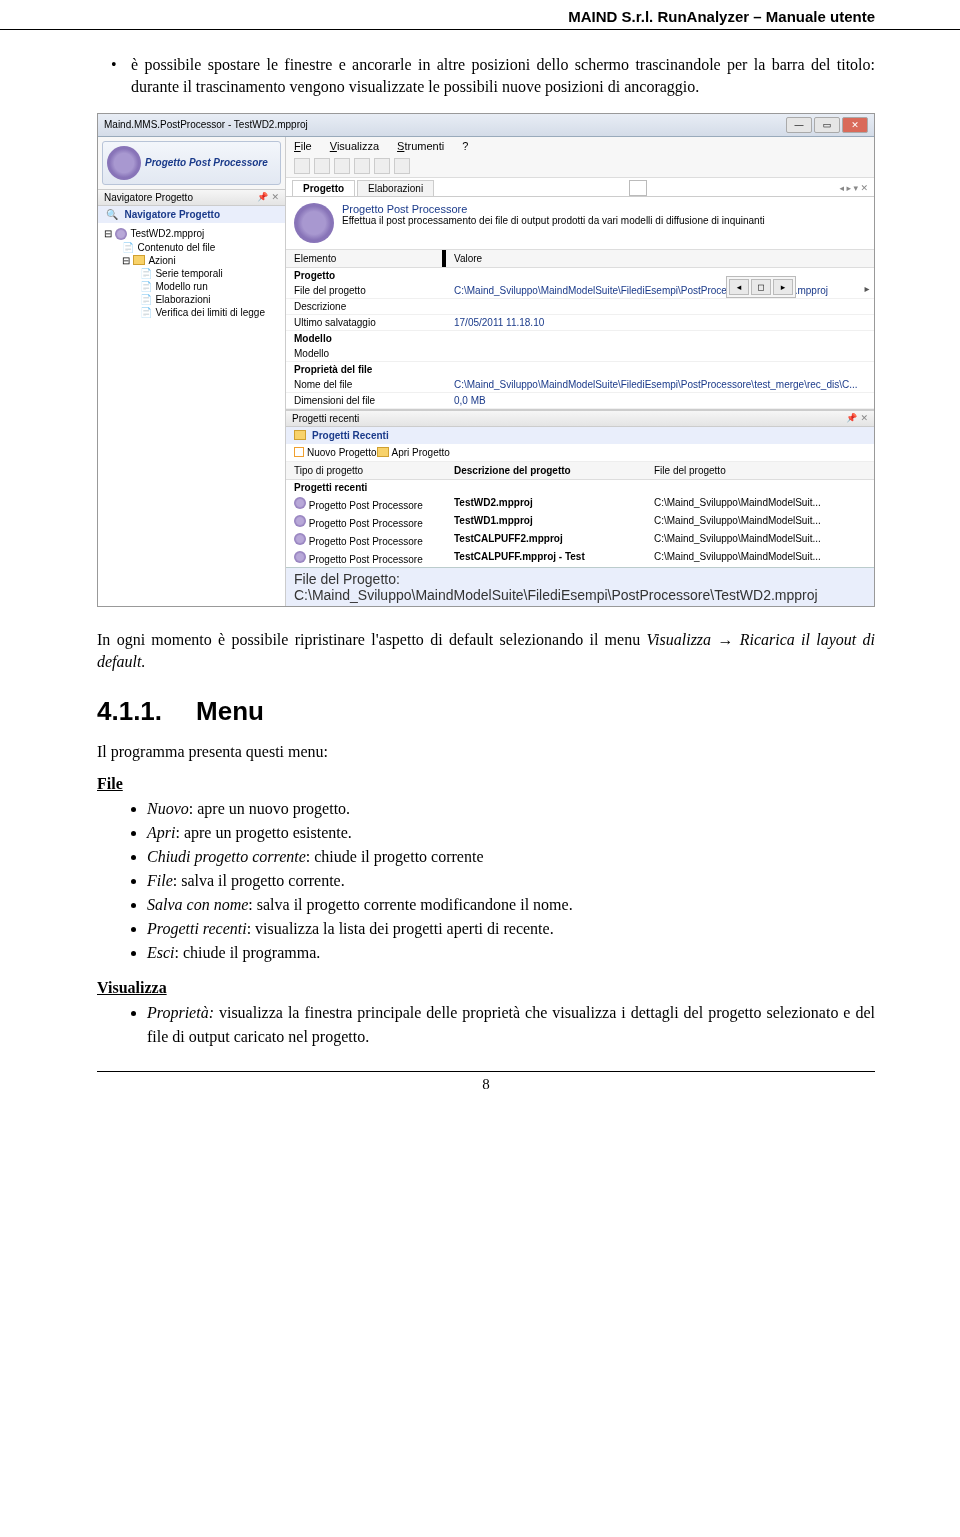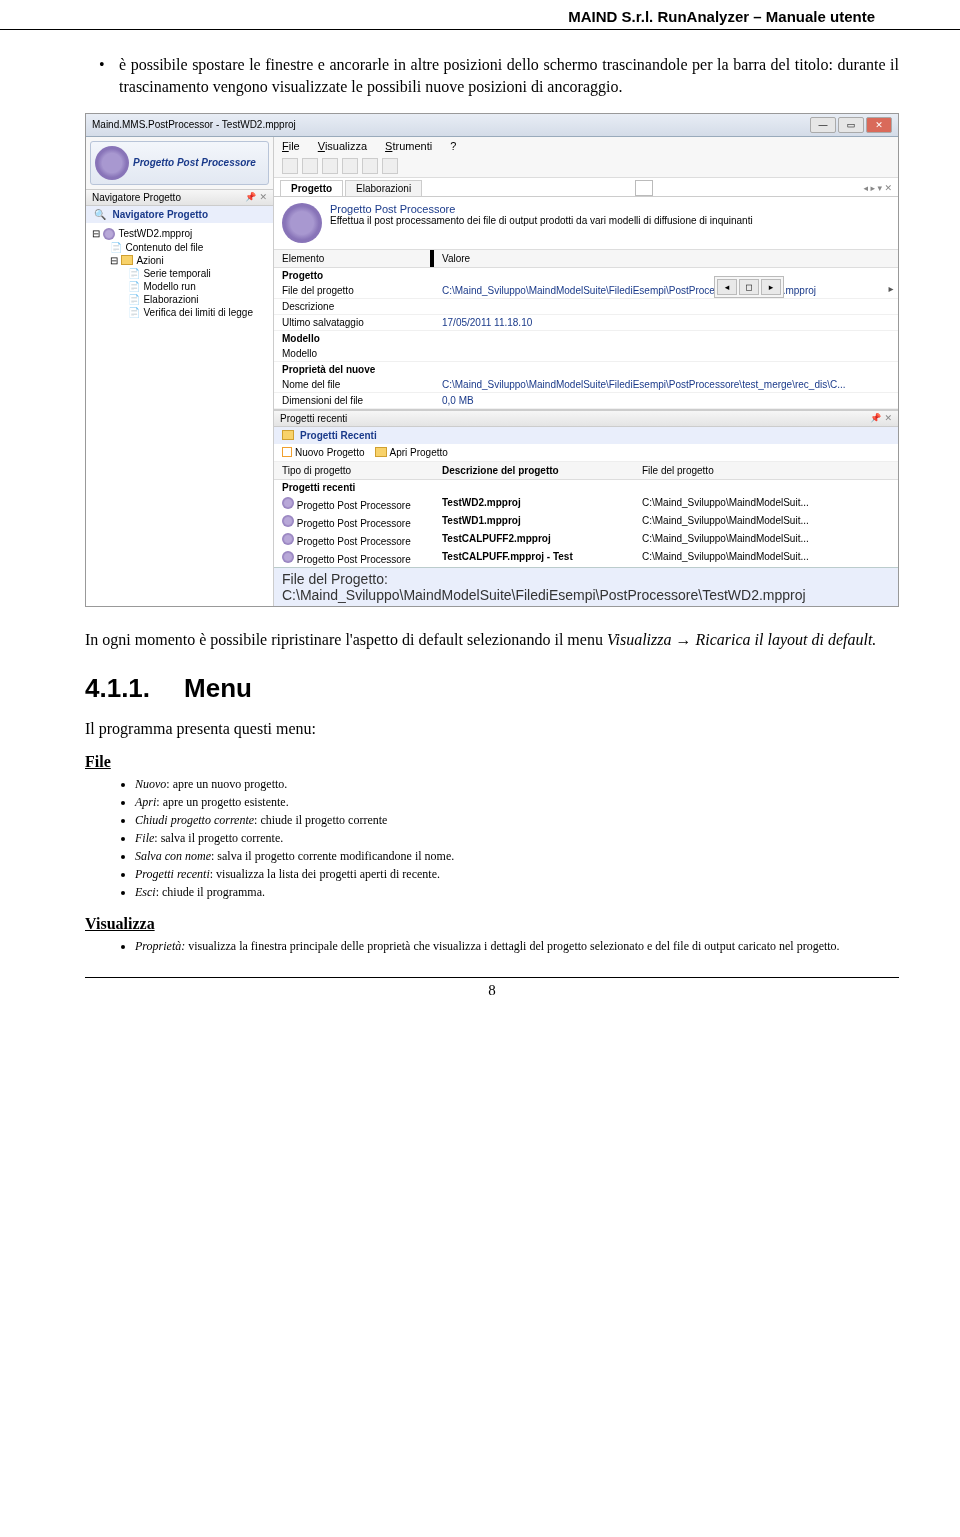--- a/index.html
+++ b/index.html
@@ -1,17 +1,17 @@
 <!DOCTYPE html>
 <html><head>
 <meta charset="utf-8">
 <style>
   * { box-sizing: border-box; margin: 0; padding: 0; }
   body { font-family: Georgia, 'Times New Roman', serif; background: #fff; width: 960px; margin: 0 auto; color: #000; }
-  .page { padding: 0 61px 30px 85px; }
+  .page { padding: 0 85px 30px 85px; margin-left: 12px; }
   .header-line { text-align: right; font-size: 15px; font-weight: bold; padding: 8px 85px 4px 0; border-bottom: 1.5px solid #000; margin-bottom: 24px; font-family: Arial, sans-serif; }
   .body-text { font-size: 16px; line-height: 1.4; text-align: justify; margin-bottom: 12px; }
   .bullet-line { font-size: 16px; line-height: 1.4; text-align: justify; padding-left: 34px; position: relative; }
   .bullet-line::before { content: "•"; position: absolute; left: 14px; top: 0; }
   .italic { font-style: italic; }
   .screenshot { border: 1px solid #999; margin: 14px 0 22px 0; font-family: 'Segoe UI', Tahoma, sans-serif; font-size: 10px; background: #701a75; }
   .win-titlebar { background: linear-gradient(#e8edf5,#d4dce8); border-bottom: 1px solid #9ab; padding: 3px 6px; display: flex; align-items: center; justify-content: space-between; }
   .win-controls { display: flex; gap: 2px; }
   .win-btn { width: 26px; height: 16px; background: #e6e6e6; border: 1px solid #aaa; border-radius: 2px; font-size: 9px; display: flex; align-items: center; justify-content: center; }
   .win-btn.close { background: #d96a5a; color: #fff; }
@@ -45,34 +45,34 @@
   .grid-col.c1 { width: 160px; border-right: 4px solid #000000; }
   .grid-col.c2 { flex: 1; }
   .grid-row { display: flex; border-bottom: 1px solid #f0f0f0; }
   .grid-row .c1 { padding: 2px 8px; width: 160px; }
   .grid-row .c2 { padding: 2px 8px; flex: 1; color: #1a3a8a; }
   .grid-section { padding: 2px 8px; font-weight: bold; background: #fff; }
   .float-nav { position: absolute; left: 440px; top: 26px; background: #f6f6f6; border: 1px solid #bbb; padding: 2px; display: flex; gap: 2px; }
   .float-nav .nbtn { width: 20px; height: 16px; background: #e9e9e9; border: 1px solid #bbb; font-size: 9px; display:flex;align-items:center;justify-content:center;}
   .grid-wrap { position: relative; }
   .recent-panel { border-top: 1px solid #ccc; }
-  .recent-toolbar { padding: 3px 8px; display: flex; gap: 10px; font-size: 10px; background:#fff; border-bottom:1px solid #eee;}
+  .recent-toolbar { padding: 3px 8px; display: flex; font-size: 10px; background:#fff; border-bottom:1px solid #eee;}
   .recent-toolbar .ritem{display:flex;align-items:center;gap:3px;}
   .recent-head { display: flex; background: #f6f6f6; border-bottom: 1px solid #ddd; font-size: 10px; }
   .recent-head div { padding: 3px 8px; }
   .rc1 { width: 160px; } .rc2 { width: 200px; font-weight: bold; } .rc3 { flex: 1; }
   .recent-section{padding:2px 8px;font-weight:bold;font-size:10px;background:#fff;}
   .recent-row { display: flex; font-size: 10px; }
   .recent-row div { padding: 2px 8px; }
   .statusbar { background: #e9eefb; border-top: 1px solid #bcc; padding: 3px 8px; font-size: 14px; color: #333; }
   .section-num { font-family: Arial, sans-serif; font-size: 26px; font-weight: bold; margin: 22px 0 14px 0; }
   .section-num .menu-word { margin-left: 34px; }
   .file-head { font-size: 16px; font-weight: bold; text-decoration: underline; margin: 10px 0 4px 0; }
   .menu-list { margin: 0 0 14px 0; }
-  .menu-list li { font-size: 12px; line-height: 1.5; margin-left: 50px; list-style: disc; text-align: justify; padding-right: 0; }
+  .menu-list li { font-size: 16px; line-height: 1.5; margin-left: 50px; list-style: disc; text-align: justify; padding-right: 0; }
   .footer { border-top: 1.5px solid #000; margin-top: 22px; text-align: center; font-size: 15px; padding-top: 4px; }
   .pin{font-size:9px;color:#888;}
   .doc-icon{width:10px;height:10px;background:#fff;border:1px solid #f0a030;display:inline-block;}
   .folder-icon{width:12px;height:10px;background:#f8d26a;border:1px solid #d0a030;display:inline-block;}
   .mini-gear{width:12px;height:12px;background:radial-gradient(circle,#b8a8d8 40%,#9884c0 60%);border-radius:50%;display:inline-block;}
   .scroll-right{width:14px;text-align:center;color:#555;}
 </style>
 </head>
 <body>
 
@@ -163,21 +163,21 @@
               <div class="c2"></div>
             </div>
           <div class="grid-row">
               <div class="c1">Ultimo salvataggio</div>
               <div class="c2">17/05/2011 11.18.10</div>
             </div>
           <div class="grid-section">Modello</div>
           <div class="grid-row">
               <div class="c1">Modello</div>
             </div>
-          <div class="grid-section">Proprietà del nuove</div>
+          <div class="grid-section">Proprietà del file</div>
           <div class="grid-row">
               <div class="c1">Nome del file</div>
               <div class="c2">C:\Maind_Sviluppo\MaindModelSuite\FilediEsempi\PostProcessore\test_merge\rec_dis\C...</div>
             </div>
           <div class="grid-row">
               <div class="c1">Dimensioni del file</div>
               <div class="c2">0,0 MB</div>
             </div>
           <div class="float-nav">
             <div class="nbtn">◂</div>

